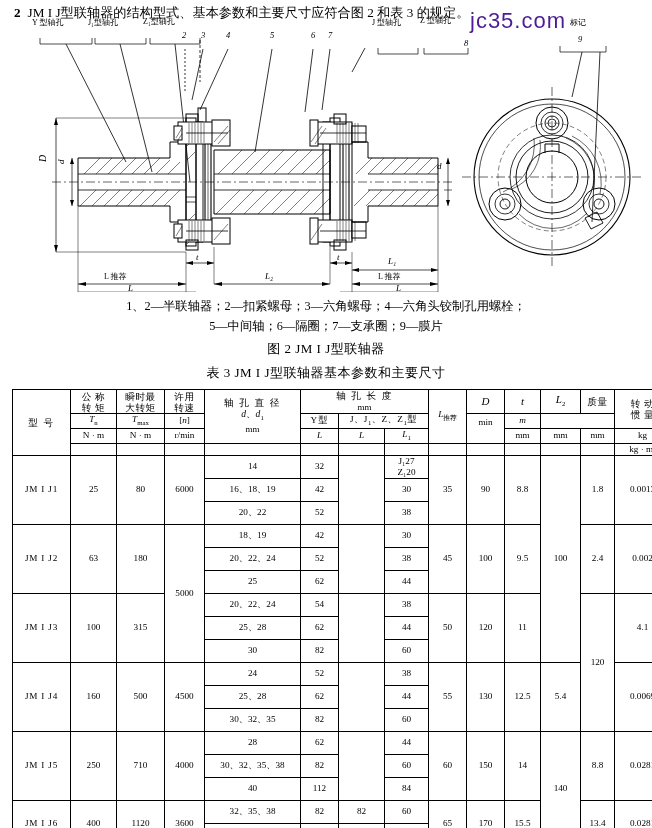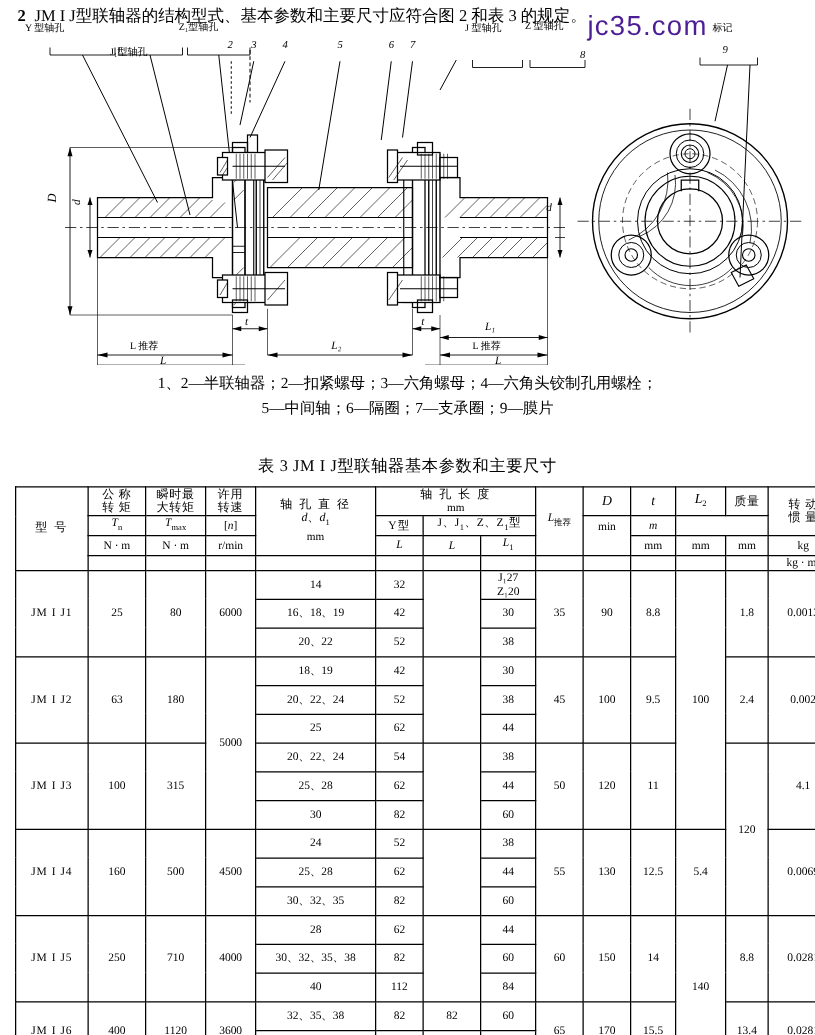--- a/index.html
+++ b/index.html
@@ -359,22 +359,22 @@
         <path d="M572 114 A 52 52 0 0 1 600 172" stroke-width="0.6"></path>
 
         <path d="M585 196 L597 190 L603 201 L591 207 Z" stroke-width="0.9"></path>
 
         <line x1="462" y1="155" x2="642" y2="155" stroke-dasharray="9,3,2,3" stroke-width="0.6"></line>
         <line x1="552" y1="65" x2="552" y2="245" stroke-dasharray="9,3,2,3" stroke-width="0.6"></line>
         <line x1="444" y1="168" x2="452" y2="168" stroke-width="0.6"></line>
       </g>
     </svg>
 
-    <div class="fig-label" style="left:20px; top:-4px;">Y 型轴孔</div>
-    <div class="fig-label" style="left:88px; top:-4px;margin-top:19px;">J₁型轴孔</div>
+    <div class="fig-label" style="left:32px; top:-4px;">Y 型轴孔</div>
+    <div class="fig-label" style="left:88px; top:-4px;">J₁型轴孔</div>
     <div class="fig-label" style="left:143px; top:-5px;">Z₁型轴孔</div>
     <div class="fig-label" style="left:372px; top:-4px;">J 型轴孔</div>
     <div class="fig-label" style="left:420px; top:-6px;">Z 型轴孔</div>
     <div class="fig-label" style="left:570px; top:-4px;">标记</div>
 
     <div class="fig-num" style="left:182px; top:8px;">2</div>
     <div class="fig-num" style="left:201px; top:8px;">3</div>
     <div class="fig-num" style="left:226px; top:8px;">4</div>
     <div class="fig-num" style="left:270px; top:8px;">5</div>
     <div class="fig-num" style="left:311px; top:8px;">6</div>
@@ -390,20 +390,21 @@
     <div class="fig-label it" style="left:388px; top:235px; font-size:9px;">L₁</div>
     <div class="fig-label it" style="left:265px; top:250px; font-size:9px;">L₂</div>
     <div class="fig-label" style="left:104px; top:250px; font-size:8px;">L 推荐</div>
     <div class="fig-label" style="left:378px; top:250px; font-size:8px;">L 推荐</div>
     <div class="fig-label it" style="left:128px; top:262px; font-size:9px;">L</div>
     <div class="fig-label it" style="left:396px; top:262px; font-size:9px;">L</div>
   </div>
 
   <div class="caption cap1">1、2—半联轴器；2—扣紧螺母；3—六角螺母；4—六角头铰制孔用螺栓；</div>
   <div class="caption cap2">5—中间轴；6—隔圈；7—支承圈；9—膜片</div>
+  <div class="caption cap-fig">图 2   JM I J型联轴器</div>
   <div class="caption cap-tab">表 3   JM I J型联轴器基本参数和主要尺寸</div>
 
   <div class="tbl-wrap">
     <table class="spec">
       <colgroup>
         <col style="width:58px">
           <col style="width:46px">
           <col style="width:48px">
           <col style="width:40px">
         <col style="width:96px">

